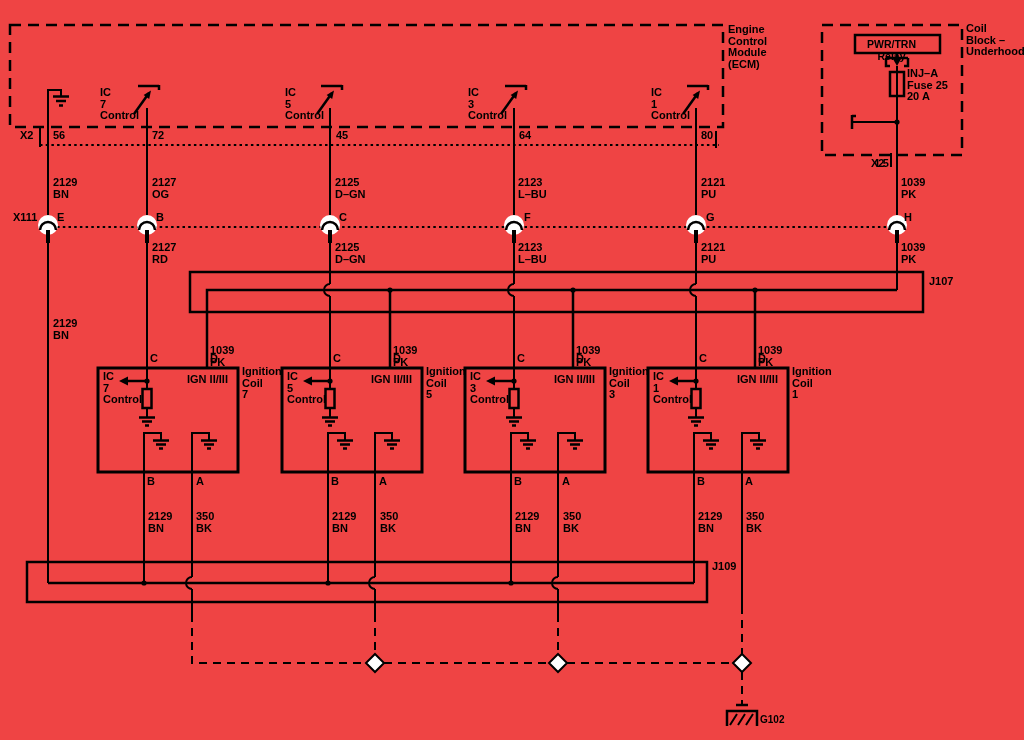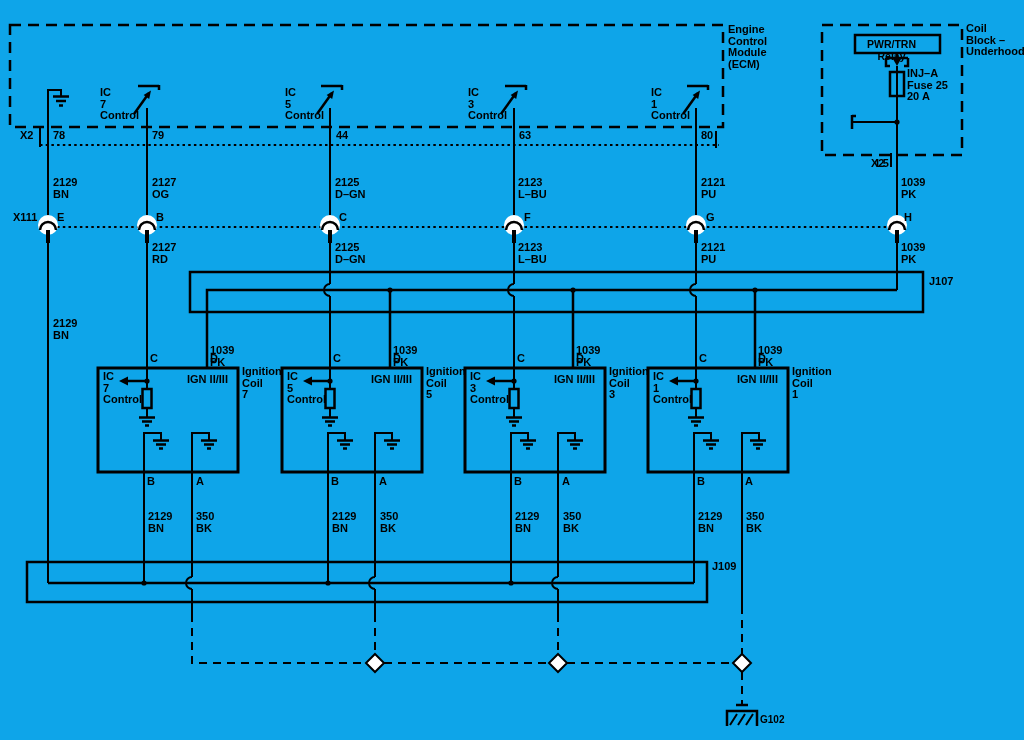--- a/index.html
+++ b/index.html
@@ -1,16 +1,16 @@
 <!DOCTYPE html>
 <html><head>
 <meta charset="utf-8">
 <style>
   html,body{margin:0;padding:0;background:#fff;}
-  #stage{position:relative;width:1024px;height:740px;background:#0ea5e9;overflow:hidden;
+  #stage{position:relative;width:1024px;height:740px;background:#ef4444;overflow:hidden;
          font-family:"Liberation Sans",sans-serif;}
   #wires{position:absolute;left:0;top:0;}
   .lbl{position:absolute;font:bold 11px/11.5px "Liberation Sans",sans-serif;color:#000;
        white-space:pre-line;letter-spacing:0;}
   .ctr{text-align:center;}
   svg line,svg path,svg rect,svg polyline{stroke:#000;fill:none;}
   .w2{stroke-width:2;} .w25{stroke-width:2.5;} .w3{stroke-width:3;} .w4{stroke-width:4;}
   .dashL{stroke-dasharray:11 7;} .dotR{stroke-dasharray:2.5 3.2;} .dashS{stroke-dasharray:8 6;}
   .blk{fill:#000;stroke:none;} .wht{fill:#fff;stroke:#000;stroke-width:2;}
 </style>
@@ -222,24 +222,24 @@
 
   <span class="lbl" style="left:966px;top:23px">Coil
 Block –
 Underhood</span>
   <span class="lbl ctr" style="left:856px;top:39px;width:71px;font-size:10.5px">PWR/TRN Relay</span>
   <span class="lbl" style="left:907px;top:68px">INJ–A
 Fuse 25
 20 A</span>
 
   <span class="lbl" style="left:20px;top:130px">X2</span>
-  <span class="lbl" style="left:53px;top:130px">78</span>
-  <span class="lbl" style="left:152px;top:130px">79</span>
-  <span class="lbl" style="left:336px;top:130px">44</span>
-  <span class="lbl" style="left:519px;top:130px">63</span>
+  <span class="lbl" style="left:53px;top:130px">56</span>
+  <span class="lbl" style="left:152px;top:130px">72</span>
+  <span class="lbl" style="left:336px;top:130px">45</span>
+  <span class="lbl" style="left:519px;top:130px">64</span>
   <span class="lbl" style="left:701px;top:130px">80</span>
 
   <span class="lbl" style="left:871px;top:158px">X2</span>
   <span class="lbl" style="left:876px;top:158px">L5</span>
 
   <span class="lbl" style="left:13px;top:212px">X111</span>
   <span class="lbl" style="left:57px;top:212px">E</span>
   <span class="lbl" style="left:156px;top:212px">B</span>
   <span class="lbl" style="left:339px;top:212px">C</span>
   <span class="lbl" style="left:524px;top:212px">F</span>

